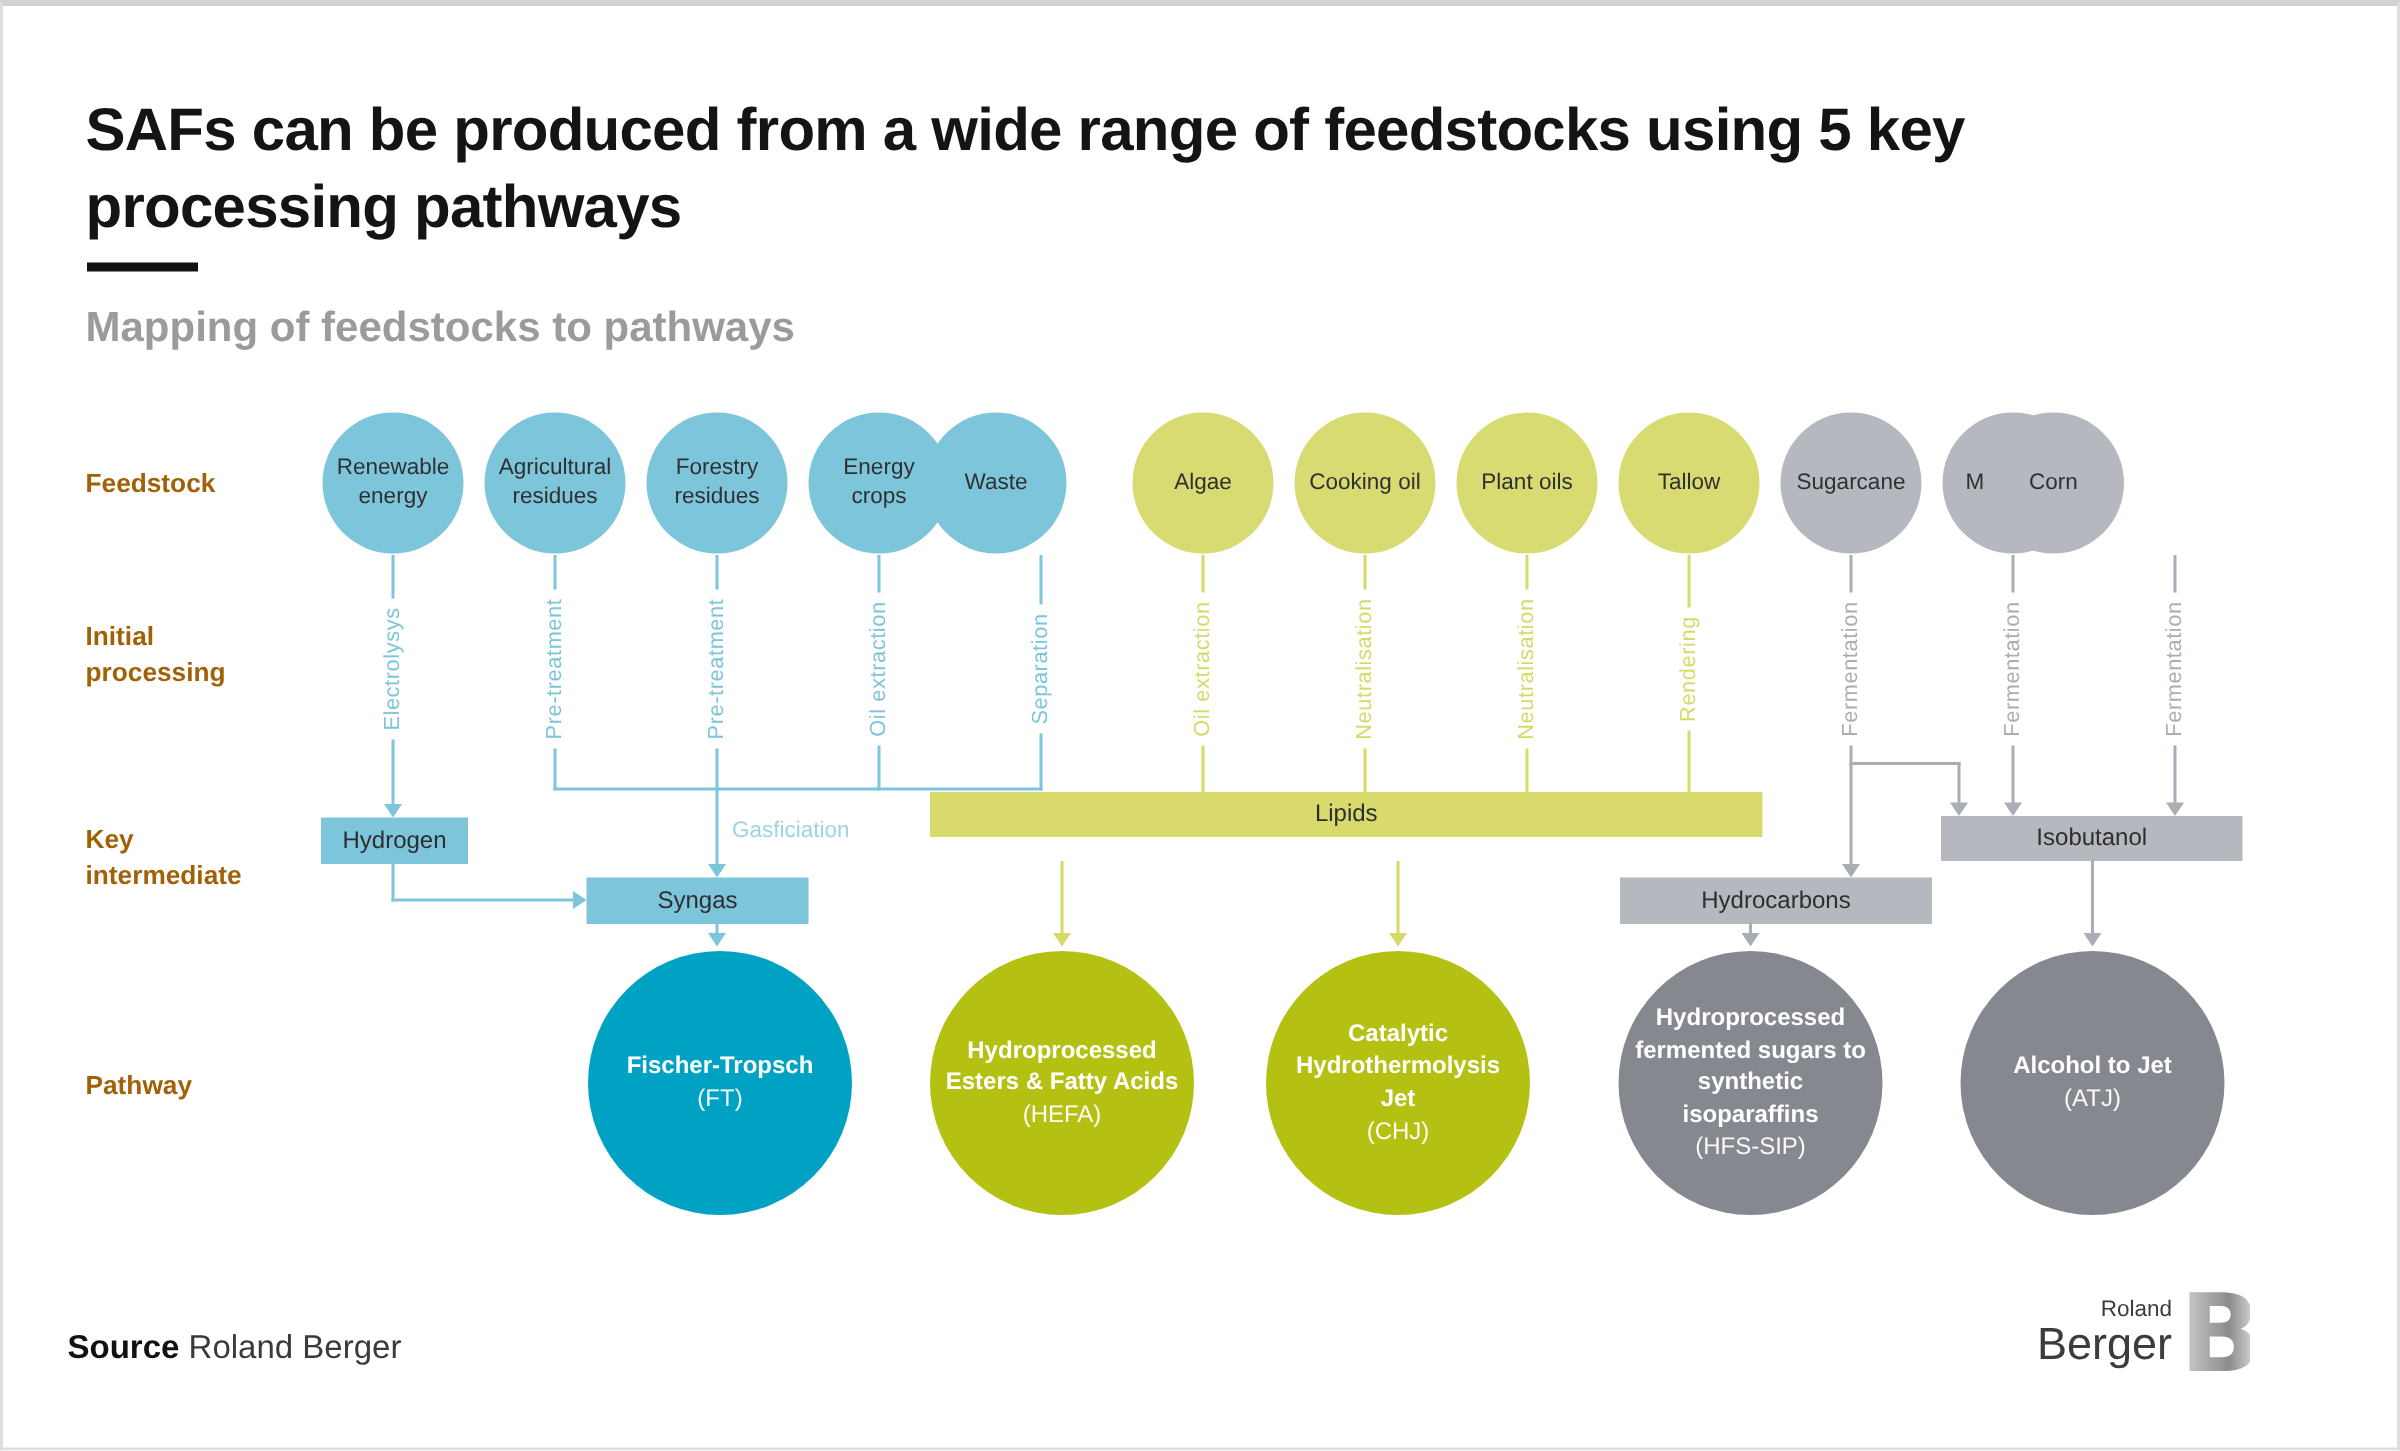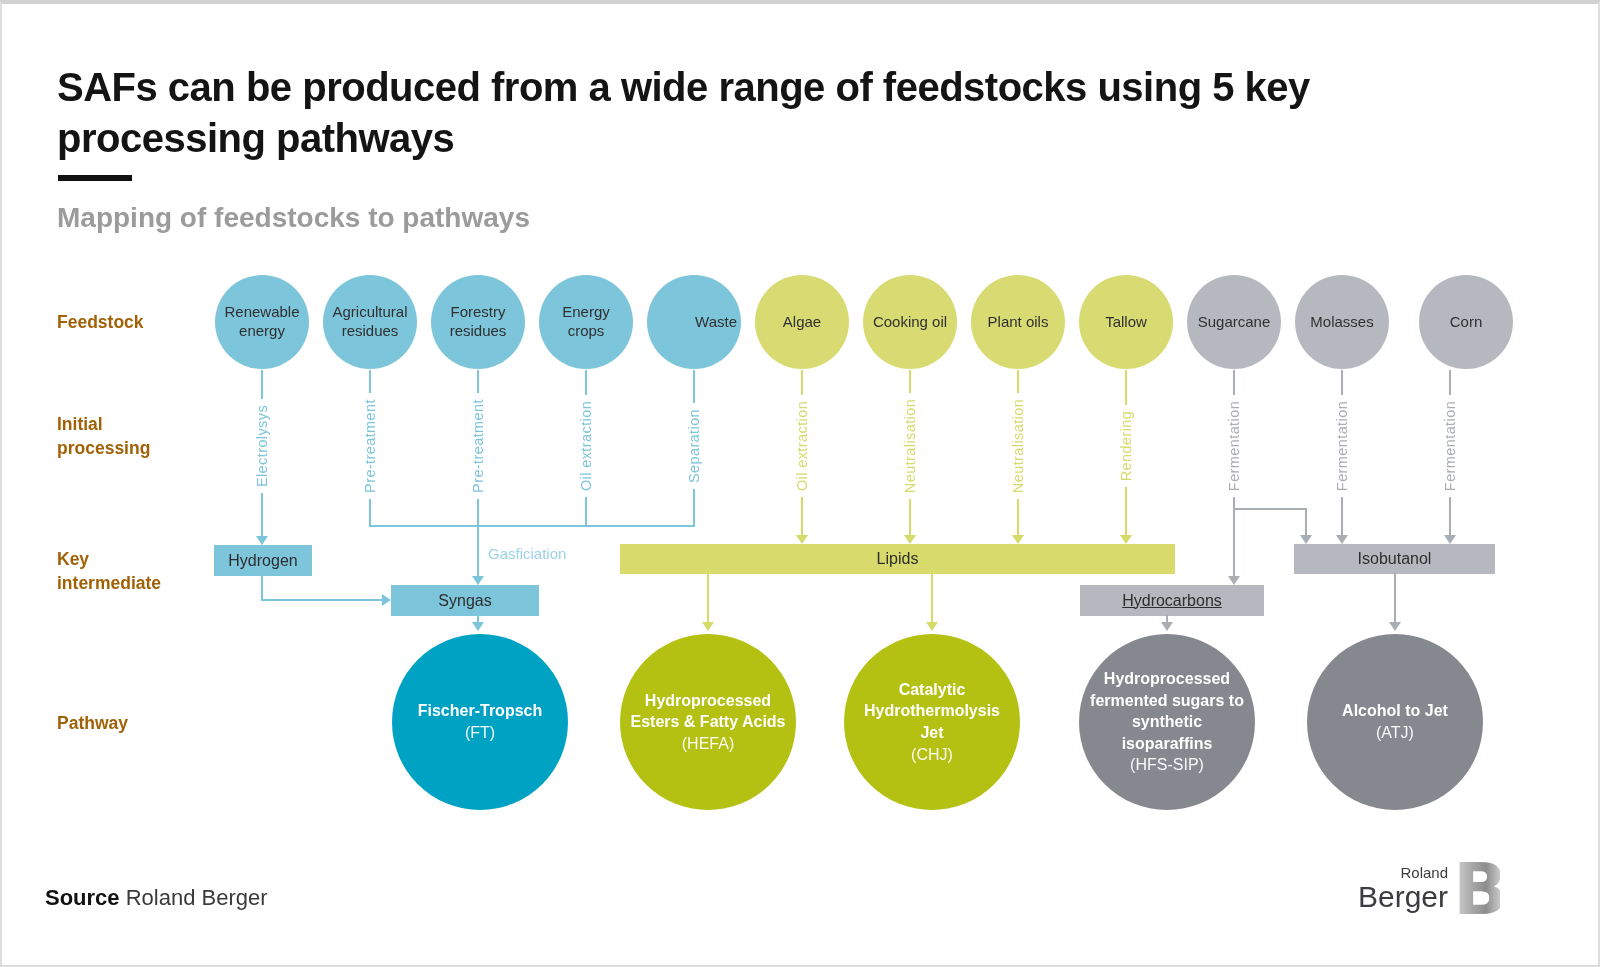--- a/index.html
+++ b/index.html
@@ -90,42 +90,42 @@
     </div>
   <div class="fs-circle fs-blue" style="left:321px;">
       <span>Agricultural residues</span>
     </div>
   <div class="fs-circle fs-blue" style="left:429px;">
       <span>Forestry residues</span>
     </div>
   <div class="fs-circle fs-blue" style="left:537px;">
       <span>Energy crops</span>
     </div>
-  <div class="fs-circle fs-blue" style="left:645px;text-align:right;">
+  <div class="fs-circle fs-blue" style="left:615px;">
       <span>Waste</span>
     </div>
   <div class="fs-circle fs-yellow" style="left:753px;">
       <span>Algae</span>
     </div>
   <div class="fs-circle fs-yellow" style="left:861px;">
       <span>Cooking oil</span>
     </div>
   <div class="fs-circle fs-yellow" style="left:969px;">
       <span>Plant oils</span>
     </div>
   <div class="fs-circle fs-yellow" style="left:1077px;">
       <span>Tallow</span>
     </div>
   <div class="fs-circle fs-gray" style="left:1185px;">
       <span>Sugarcane</span>
     </div>
   <div class="fs-circle fs-gray" style="left:1293px;">
       <span>Molasses</span>
     </div>
-  <div class="fs-circle fs-gray" style="left:1417px;">
+  <div class="fs-circle fs-gray" style="left:1320px;">
       <span>Corn</span>
     </div>
 
   <div class="vline c-blue" style="left:259px;  top:366px; height:166px;"></div>
   <div class="ah-down c-blue" style="left:254px;  top:532px;"></div>
   <div class="vline c-blue" style="left:367px;  top:366px; height:157px;"></div>
   <div class="vline c-blue" style="left:475px;  top:366px; height:207px;"></div>
   <div class="ah-down c-blue" style="left:470px;  top:572px;"></div>
   <div class="vline c-blue" style="left:583px;  top:366px; height:157px;"></div>
   <div class="vline c-blue" style="left:691px;  top:366px; height:157px;"></div>
@@ -183,22 +183,22 @@
   <div class="vwrap vt-gray" style="left:1255px;">
       <span>Fermentation</span>
     </div>
   <div class="vwrap vt-gray" style="left:1363px;">
       <span>Fermentation</span>
     </div>
 
   <div class="ibox ibox-blue" style="left:212px; top:541px; width:98px; height:31px;">Hydrogen</div>
   <div class="ibox ibox-blue" style="left:389px; top:581px; width:148px; height:31px;">Syngas</div>
   <div class="gasific">Gasficiation</div>
-  <div class="ibox ibox-yellow" style="left:618px; top:540px; width:555px; height:30px;">Lipids</div>
-  <div class="ibox ibox-gray" style="left:1078px; top:581px; width:184px; height:31px;text-decoration:underline;">Hydrocarbons</div>
+  <div class="ibox ibox-yellow" style="left:618px; top:524px; width:555px; height:30px;">Lipids</div>
+  <div class="ibox ibox-gray" style="left:1078px; top:581px; width:208px; height:31px;">Hydrocarbons</div>
   <div class="ibox ibox-gray" style="left:1292px; top:540px; width:201px; height:30px;">Isobutanol</div>
 
   <div class="vline c-blue" style="left:259px; top:571px; height:26px;"></div>
   <div class="hline c-blue" style="left:259px; top:595px; width:121px;"></div>
   <div class="ah-right c-blue" style="left:380px; top:590px;"></div>
 
   <div class="vline c-blue" style="left:475px;  top:611px; height:9px;"></div>
   <div class="ah-down c-blue" style="left:470px;  top:618px;"></div>
   <div class="vline c-yellow" style="left:705px;  top:570px; height:49px;"></div>
   <div class="ah-down c-yellow" style="left:700px; top:618px;"></div>

